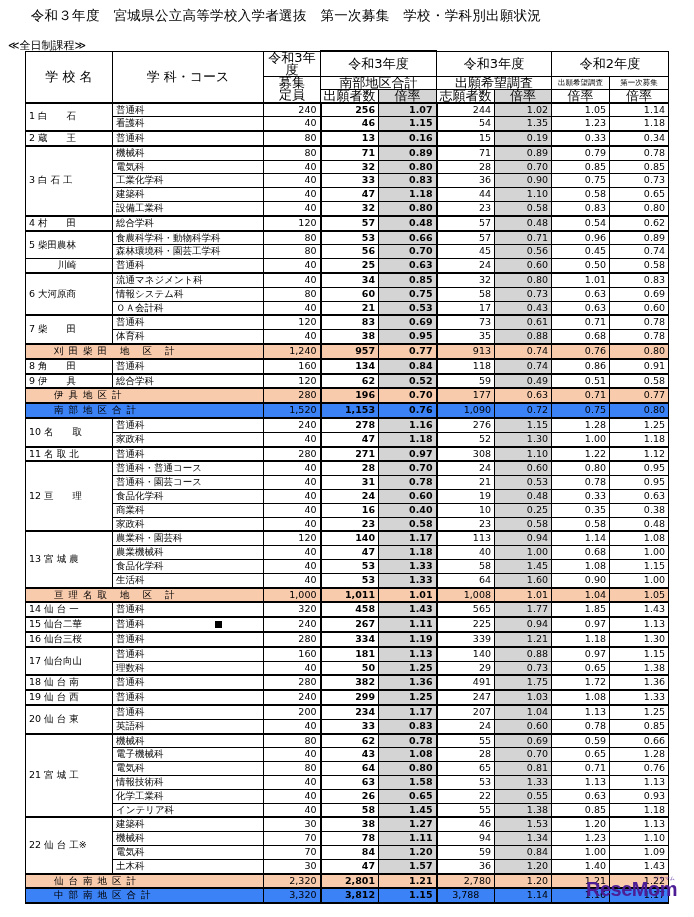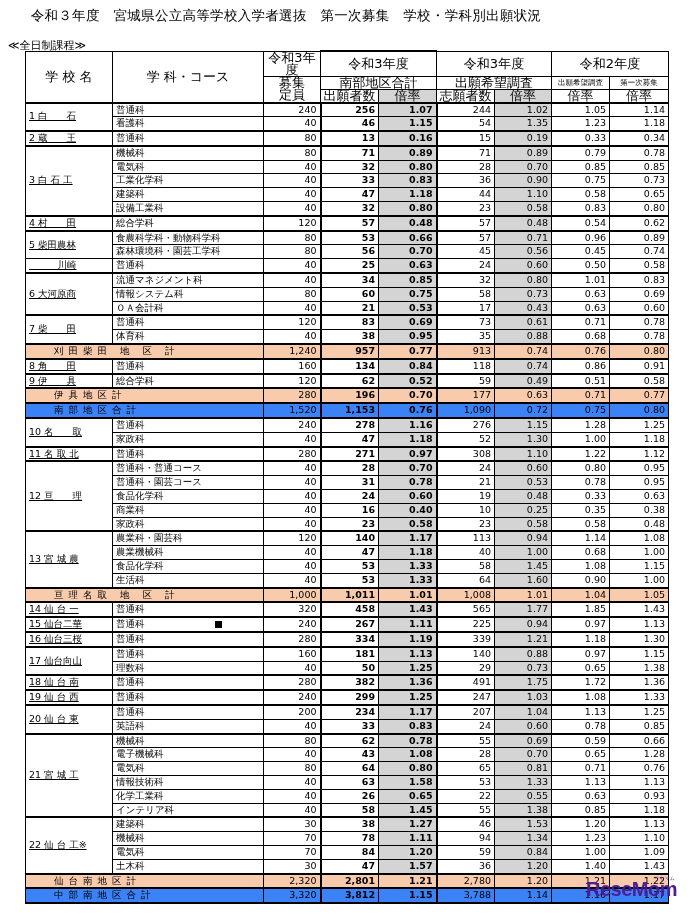--- a/index.html
+++ b/index.html
@@ -17,21 +17,21 @@
   td.g { background:#d4d4d4; }
   td.thick-l { border-left:2px solid #000 !important; }
   td.thick-r { border-right:2px solid #000 !important; }
   tr.thick-t td { border-top:2px solid #000; }
   tr.sub td { background:#f8cbad; }
   tr.tot td { background:#3b82f6; }
   tr.sub td.lbl, tr.tot td.lbl { letter-spacing:5px;padding-left:28px; }
   th { font-weight:normal; border:1px solid #000; padding:0; font-size:13px; line-height:12px; }
   th.g { background:#d4d4d4; }
   th.small { font-size:7.5px; }
-  .school { vertical-align:middle;text-decoration:underline; }
+  .school { vertical-align:middle; }
   .mark { display:inline-block; width:7px; height:7px; background:#000; margin-left:70px; vertical-align:middle; }
   .logo { position:absolute; left:586px; top:878px; font-family:Liberation Sans, sans-serif;
           font-weight:bold; font-size:20px; color:#4c1d95; letter-spacing:-0.5px; }
   .logo small { position:absolute; font-size:5px; top:-3px; right:2px; font-weight:normal; letter-spacing:0; }
 </style>
 </head>
 <body>
 
 <div class="title">令和３年度　宮城県公立高等学校入学者選抜　第一次募集　学校・学科別出願状況</div>
 <div class="subtitle">≪全日制課程≫</div>
@@ -646,21 +646,21 @@
         <td class="num">2,780</td>
         <td class="num">1.20</td>
         <td class="num">1.21</td>
         <td class="num">1.22</td>
       </tr>
       <tr class="thick-t tot">
         <td class="lbl" colspan="2" style="border-bottom: 2px solid rgb(0, 0, 0); margin-top: 36px;">中部南地区合計</td>
         <td class="num" style="border-bottom: 2px solid rgb(0, 0, 0);">3,320</td>
         <td class="num b thick-l" style="border-bottom: 2px solid rgb(0, 0, 0);">3,812</td>
         <td class="num b thick-r" style="border-bottom: 2px solid rgb(0, 0, 0);">1.15</td>
-        <td class="num" style="border-bottom: 2px solid rgb(0, 0, 0);">3,788</td>
+        <td class="num" style="border-bottom: 2px solid rgb(0, 0, 0); text-align: center;">3,788</td>
         <td class="num" style="border-bottom: 2px solid rgb(0, 0, 0);">1.14</td>
         <td class="num" style="border-bottom: 2px solid rgb(0, 0, 0);">1.16</td>
         <td class="num" style="border-bottom: 2px solid rgb(0, 0, 0);">1.17</td>
       </tr>
     </tbody>
 </table>
 
 <div class="logo">
   <span>ReseMom</span>
   <small>リセマム</small>

